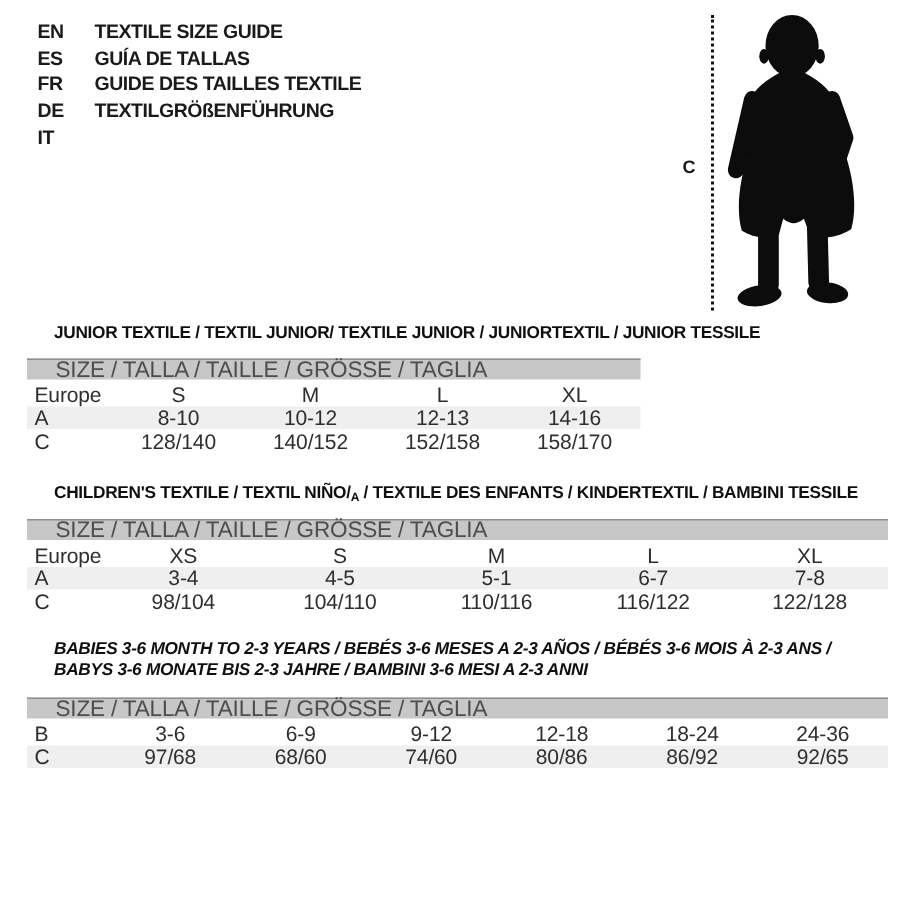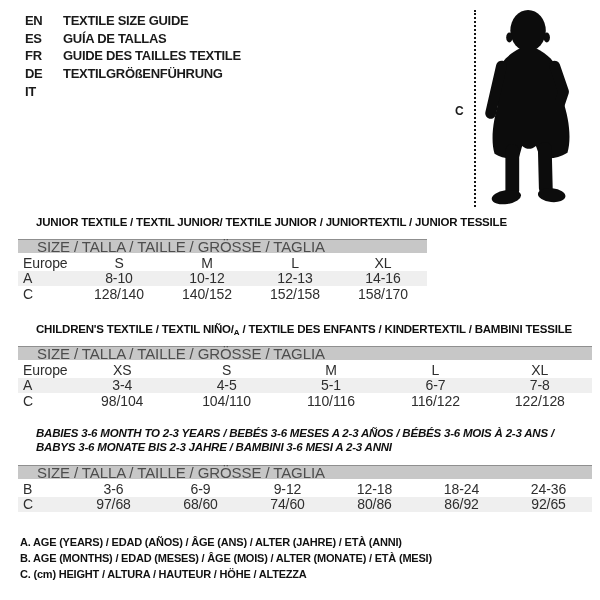--- a/index.html
+++ b/index.html
@@ -179,19 +179,14 @@
       <span class="label-cell">C</span>
       <span class="data-cell">97/68</span>
       <span class="data-cell">68/60</span>
       <span class="data-cell">74/60</span>
       <span class="data-cell">80/86</span>
       <span class="data-cell">86/92</span>
       <span class="data-cell">92/65</span>
     </div>
   </div>
 
-  <div class="legend">
-    <div>A. AGE (YEARS) / EDAD (AÑOS) / ÂGE (ANS) / ALTER (JAHRE) / ETÀ (ANNI)</div>
-    <div>B. AGE (MONTHS) / EDAD (MESES) / ÂGE (MOIS) / ALTER (MONATE) / ETÀ (MESI)</div>
-    <div>C. (cm) HEIGHT / ALTURA / HAUTEUR / HÖHE / ALTEZZA</div>
-  </div>
 
 </div>
 
 </body></html>

